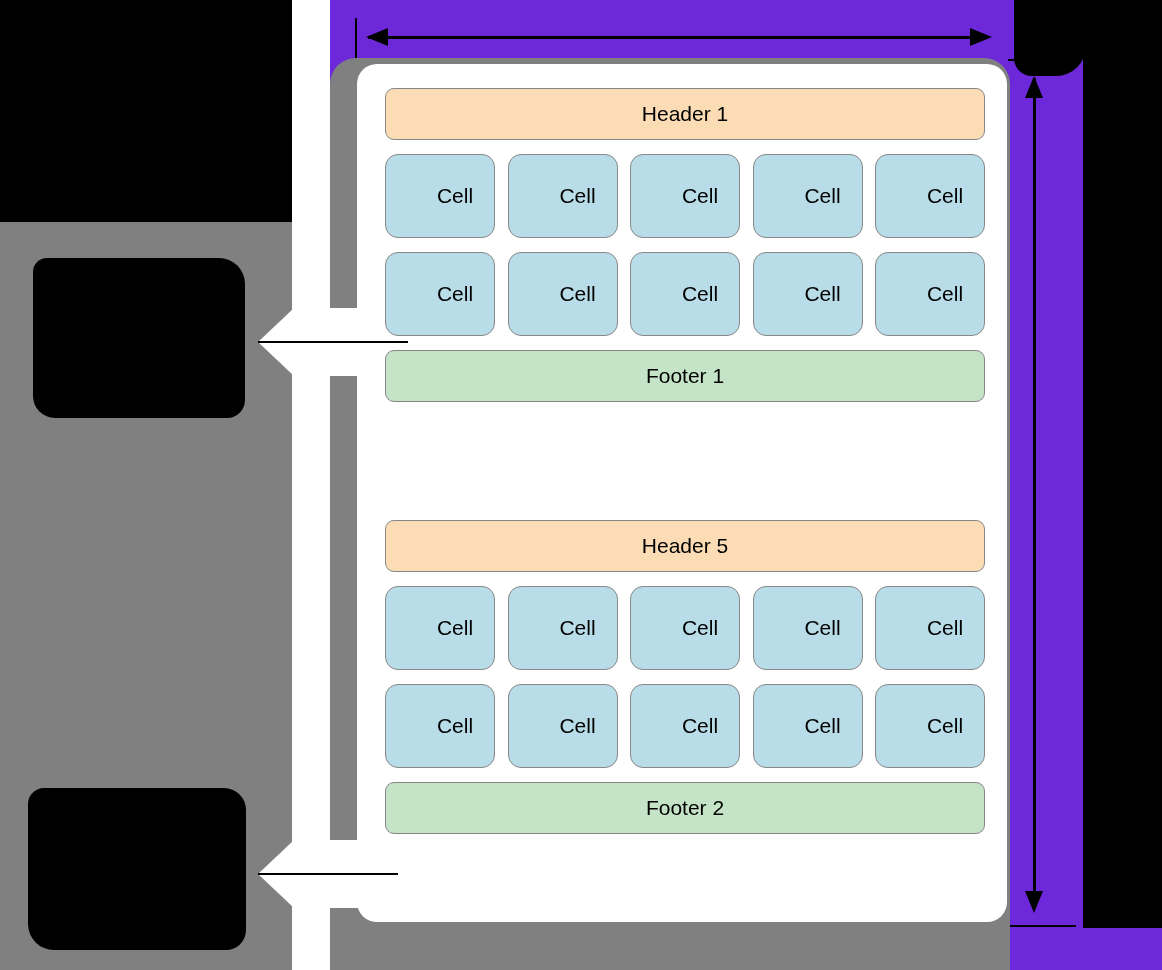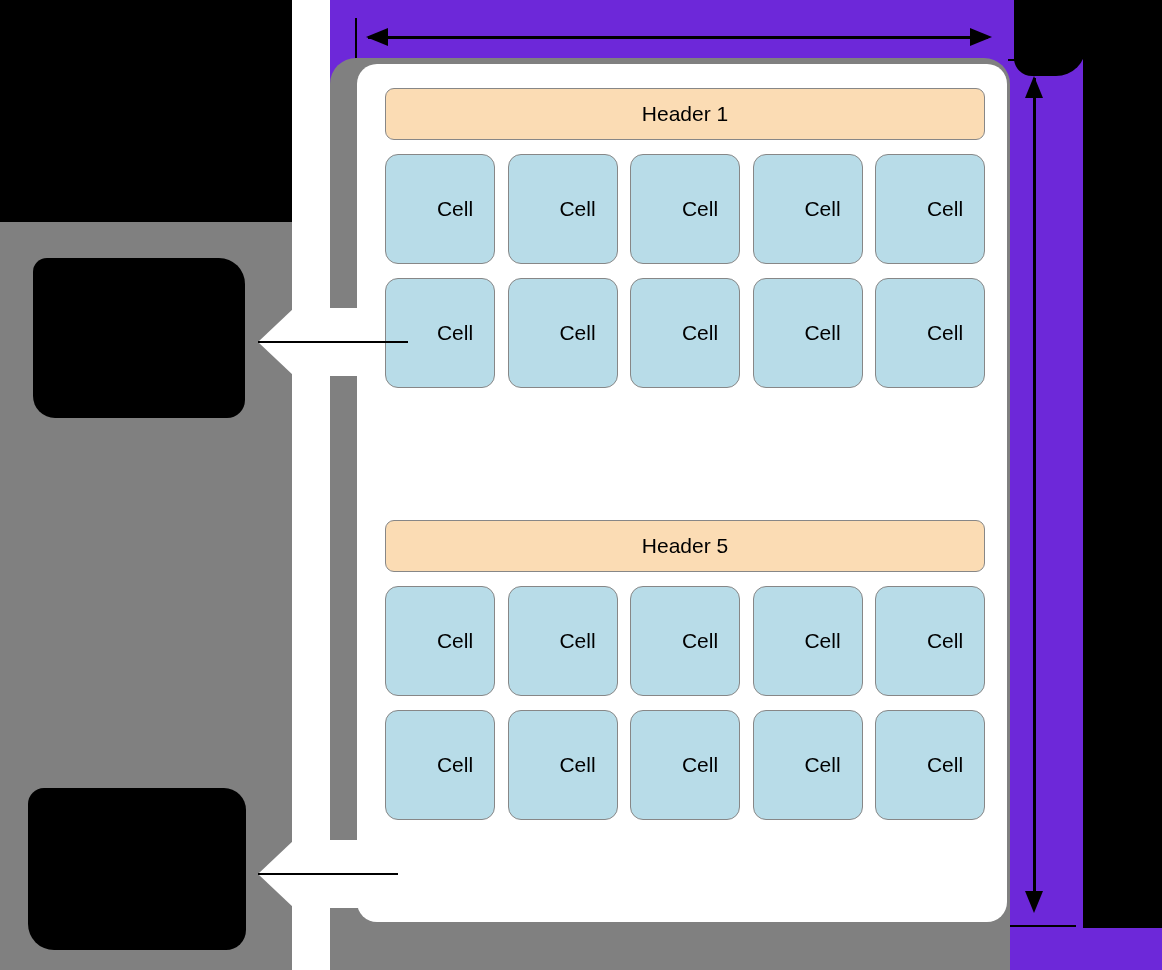--- a/index.html
+++ b/index.html
@@ -69,21 +69,21 @@
   .bar.footer { background: #c5e3c7; }
 
   .cell-row {
     position: relative;
     display: flex;
     justify-content: space-between;
     margin-top: 12px;
   }
   .cell {
     width: 110px;
-    height: 110px;
+    height: 84px;
     background: #b8dce8;
     border: 1.6px solid #878787;
     border-radius: 13px;
     display: flex;
     align-items: center;
     justify-content: center;
     font-size: 21px;
     color: #000000;
     box-sizing: border-box;
     padding-left: 30px;
@@ -183,20 +183,21 @@
       </div>
 
       <div class="cell-row" style="margin-top:14px;">
         <div class="cell">Cell</div>
         <div class="cell">Cell</div>
         <div class="cell">Cell</div>
         <div class="cell">Cell</div>
         <div class="cell">Cell</div>
       </div>
 
+      <div class="bar footer" style="margin-top:14px;">Footer 1</div>
     </div>
 
     <div class="section" style="top:456px;">
       <div class="bar header">Header 5</div>
 
       <div class="cell-row" style="margin-top:14px;">
         <div class="cell">Cell</div>
         <div class="cell">Cell</div>
         <div class="cell">Cell</div>
         <div class="cell">Cell</div>
@@ -204,20 +205,21 @@
       </div>
 
       <div class="cell-row" style="margin-top:14px;">
         <div class="cell">Cell</div>
         <div class="cell">Cell</div>
         <div class="cell">Cell</div>
         <div class="cell">Cell</div>
         <div class="cell">Cell</div>
       </div>
 
+      <div class="bar footer" style="margin-top:14px;">Footer 2</div>
     </div>
 
   </div>
 
   <div class="callout-band" style="left:292px; top:0; width:38px; height:970px;"></div>
   <div class="callout-wedge" style="left:258px; top:308px;"></div>
   <div class="callout-band" style="left:292px; top:308px; width:92px; height:68px;"></div>
   <div class="leader" style="left:258px; top:341px; width:150px;"></div>
 
   <div class="callout-wedge" style="left:258px; top:840px;"></div>

